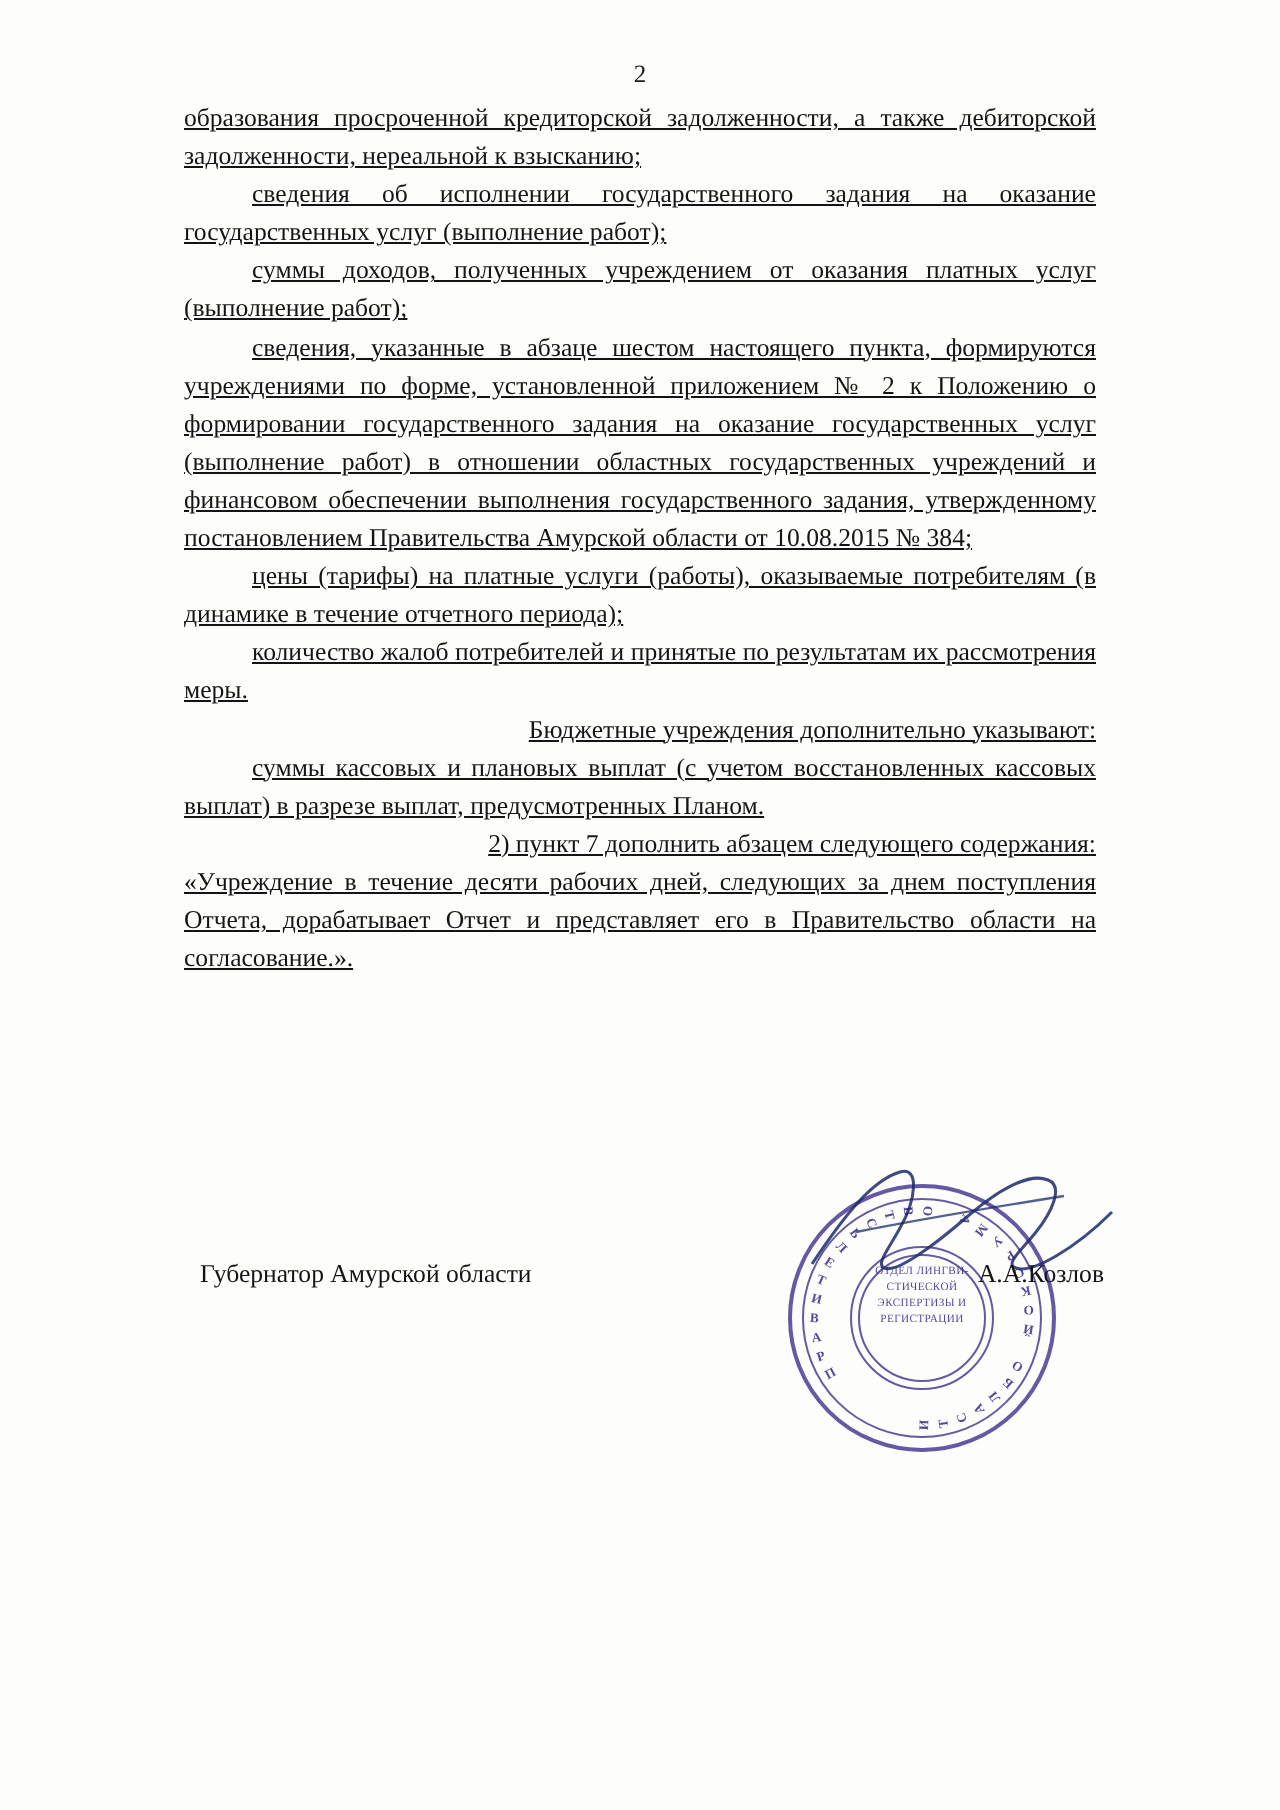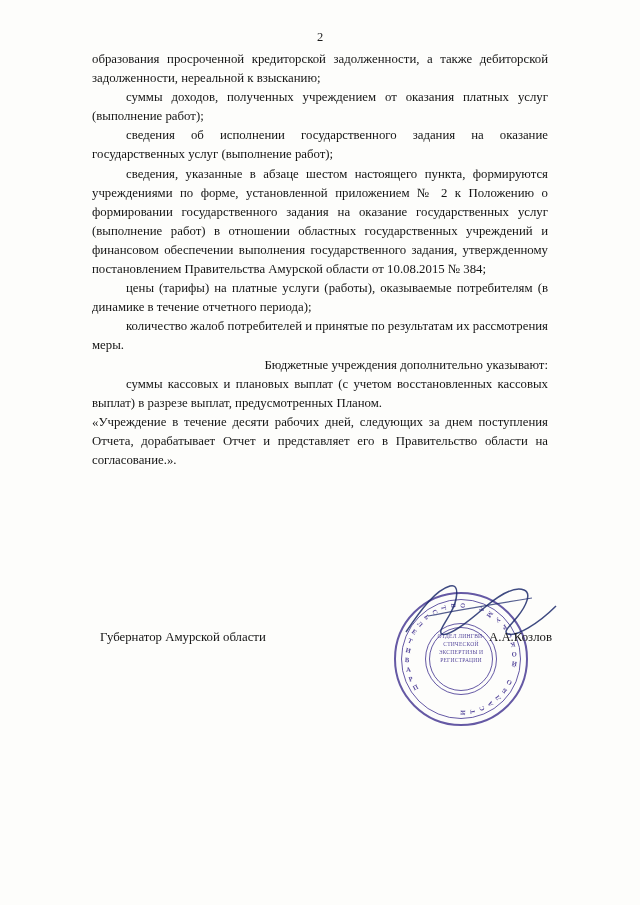--- a/index.html
+++ b/index.html
@@ -25,20 +25,21 @@
     font-size: 12.5px;
     color: #1b1b1b;
   }
   .body-text {
     position: absolute;
     top: 50px;
     left: 92px;
     width: 456px;
     font-size: 12.8px;
     line-height: 19.1px;
+    text-decoration: underline;
   }
   .para {
     margin: 0;
     text-align: justify;
     text-justify: inter-word;
     text-indent: 34px;
     hyphens: none;
   }
   .para.noindent {
     text-indent: 0;
@@ -129,27 +130,28 @@
 </style>
 </head>
 <body>
 
 <div class="page">
 
   <div class="page-number">2</div>
 
   <div class="body-text">
     <p class="para noindent">образования просроченной кредиторской задолженности, а также дебиторской задолженности, нереальной к взысканию;</p>
+    <p class="para">сведения об исполнении государственного задания на оказание государственных услуг (выполнение работ);</p>
     <p class="para">суммы доходов, полученных учреждением от оказания платных услуг (выполнение работ);</p>
-    <p class="para">сведения об исполнении государственного задания на оказание государственных услуг (выполнение работ);</p>
     <p class="para">сведения, указанные в абзаце шестом настоящего пункта, формируются учреждениями по форме, установленной приложением № 2 к Положению о формировании государственного задания на оказание государственных услуг (выполнение работ) в отношении областных государственных учреждений и финансовом обеспечении выполнения государственного задания, утвержденному постановлением Правительства Амурской области от 10.08.2015 № 384;</p>
     <p class="para">цены (тарифы) на платные услуги (работы), оказываемые потребителям (в динамике в течение отчетного периода);</p>
     <p class="para">количество жалоб потребителей и принятые по результатам их рассмотрения меры.</p>
     <p class="para last-left">Бюджетные учреждения дополнительно указывают:</p>
     <p class="para">суммы кассовых и плановых выплат (с учетом восстановленных кассовых выплат) в разрезе выплат, предусмотренных Планом.</p>
+    <p class="para last-left">2) пункт 7 дополнить абзацем следующего содержания:</p>
     <p class="para noindent">«Учреждение в течение десяти рабочих дней, следующих за днем поступления Отчета, дорабатывает Отчет и представляет его в Правительство области на согласование.».</p>
   </div>
 
   <div class="stamp">
     <div class="ring outer"></div>
     <div class="ring mid"></div>
     <div class="ring inner"></div>
     <div class="ring inner2"></div>
     <div class="stamp-arc" id="stamp-arc">
         <span style="transform: rotate(-118deg) translate(0px, -56px) rotate(90deg);">П</span>

